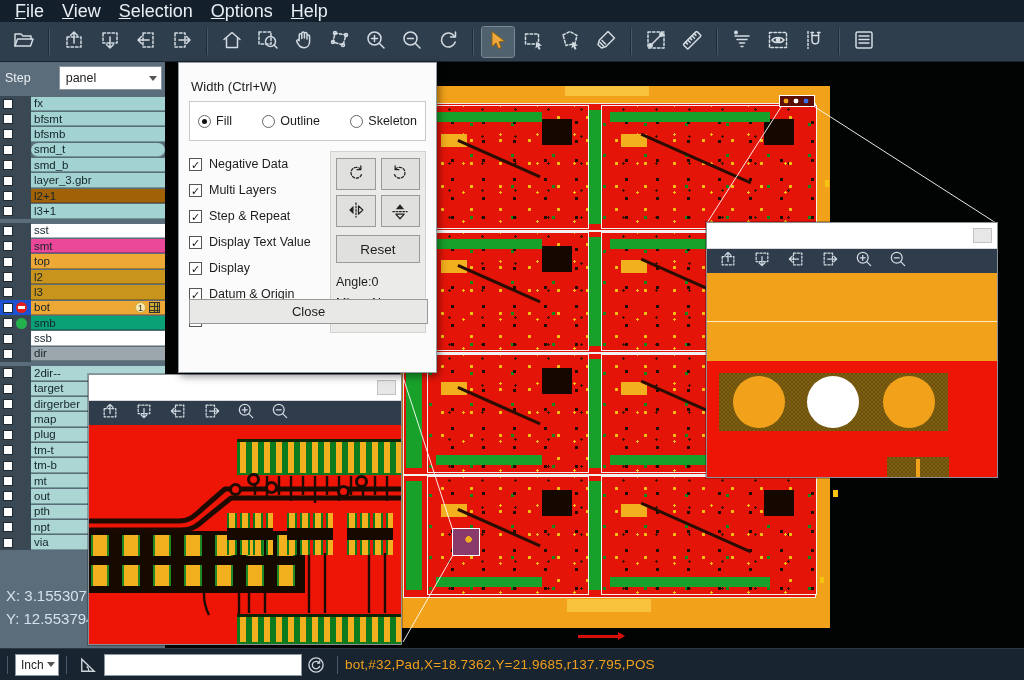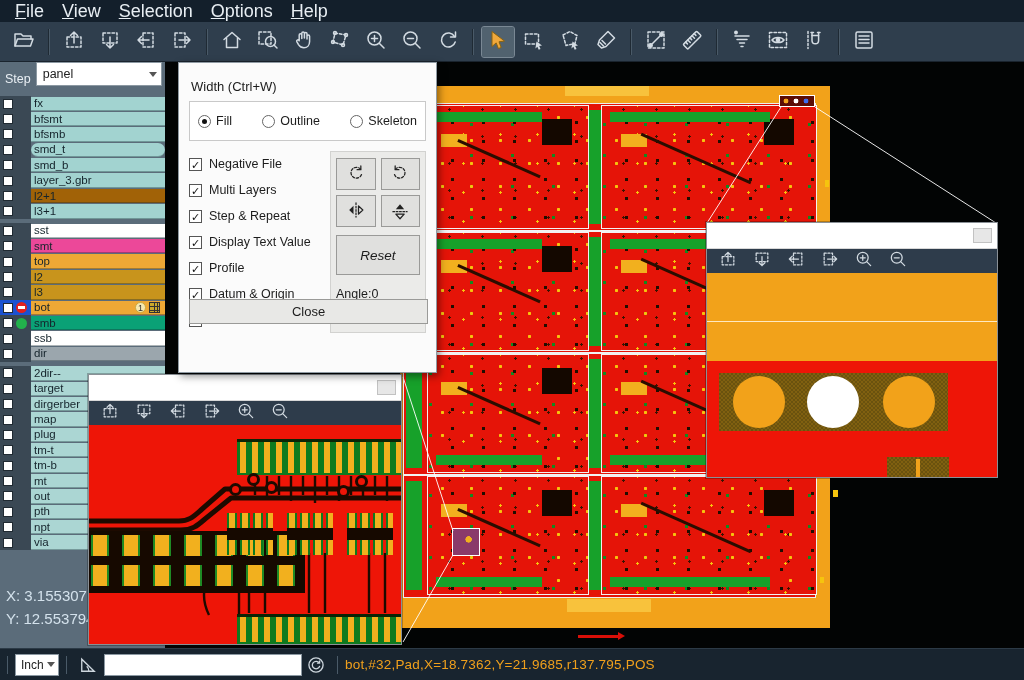--- a/index.html
+++ b/index.html
@@ -14,21 +14,21 @@
 
   
   .toolbar{position:absolute;left:0;top:22px;width:1024px;height:40px;background:#2f3e4d;display:flex;align-items:center;padding-left:6px;z-index:5;border-bottom:1px solid #1a242e;}
   .tb-btn{width:32px;height:30px;margin:0 2px;display:flex;align-items:center;justify-content:center;color:#d3dbe2;border-radius:2px;}
   .tb-btn.active{background:#51626f;outline:1px solid #7a8894;}
   .tb-btn svg{width:24px;height:24px;}
   .tb-sep{width:1px;height:26px;background:#55657300;border-left:1px solid #1f2a34;border-right:1px solid #45566400;margin:0 6px;background:#4a5a68;}
 
   
   .sidebar{position:absolute;left:0;top:62px;width:165px;height:586px;background:#5b6c7a;z-index:2;}
-  .step-row{display:flex;align-items:flex-end;height:32px;padding:8px 3px;}
+  .step-row{display:flex;align-items:center;height:32px;padding:16px 3px;gap:23px;}
   .step-label{color:#e9eff4;font-size:12.5px;margin:0 5px 0 2px;}
   .step-select{flex:1;height:24px;background:#fff;border:1px solid #8b98a2;display:flex;align-items:center;justify-content:space-between;padding:0 4px 0 6px;font-size:12.5px;color:#222;}
   .chev{width:0;height:0;border-left:4px solid transparent;border-right:4px solid transparent;border-top:5px solid #555;}
   .layer-rows{position:absolute;left:0;top:34px;width:165px;}
   .layer-group{margin-bottom:4px;}
   .layer-row{display:flex;align-items:center;height:15.4px;margin-bottom:0;}
   .lr-left{width:31px;height:15.4px;background:#3a4854;display:flex;align-items:center;flex:none;}
   .lr-left.sel{background:#1b52d1;}
   .lr-check{width:10px;height:10px;background:#fff;border:1px solid #202a32;margin-left:3px;flex:none;}
   .lr-dot{width:11px;height:11px;border-radius:50%;margin-left:3px;flex:none;position:relative;}
@@ -113,21 +113,21 @@
   .radio .rb{width:13px;height:13px;border:1px solid #666;border-radius:50%;margin-right:5px;position:relative;background:#fff;flex:none;}
   .radio .rb.on::after{content:"";position:absolute;left:3px;top:3px;width:5px;height:5px;border-radius:50%;background:#111;}
   .dlg-cols{display:flex;}
   .chk-list{flex:1;}
   .chk-row{display:flex;align-items:center;height:26px;font-size:12.5px;}
   .cb{width:13px;height:13px;border:1px solid #555;background:#fff;margin-right:7px;font-size:11px;line-height:12px;text-align:center;color:#111;flex:none;}
   .tools-panel{width:96px;background:#ebebe9;border:1px solid #d2d2d0;padding:6px 5px;flex:none;}
   .tp-grid{display:grid;grid-template-columns:1fr 1fr;gap:5px;}
   .tp-btn{height:32px;background:#e0e0de;border:1px solid #9a9a98;display:flex;align-items:center;justify-content:center;color:#222;}
   .tp-btn svg{width:20px;height:20px;}
-  .reset-btn{margin-top:8px;width:100%;height:40px;background:#e0e0de;border:1px solid #9a9a98;font-size:13.5px;display:flex;align-items:center;justify-content:center;font-style:italic;}
+  .reset-btn{margin-top:8px;width:100%;height:28px;background:#e0e0de;border:1px solid #9a9a98;font-size:13.5px;display:flex;align-items:center;justify-content:center;}
   .tp-text{margin-top:9px;font-size:12.5px;line-height:21px;}
   .close-btn{position:absolute;left:10px;bottom:9px;width:239px;height:25px;background:#e8e8e6;border:1px solid #9a9a98;font-size:13px;display:flex;align-items:center;justify-content:center;}
 
   
   .statusbar{position:absolute;left:0;bottom:0;width:1024px;height:32px;background:#18242f;display:flex;align-items:center;z-index:5;border-top:1px solid #2c3a46;}
   .sb-sep{width:1px;height:18px;background:#4a5a68;margin:0 7px;}
   .unit-select{width:44px;height:22px;background:#fff;border:1px solid #8b98a2;display:flex;align-items:center;justify-content:space-between;padding:0 3px 0 5px;font-size:12px;color:#222;}
   .sb-icon{color:#cdd6dd;width:20px;height:20px;margin:0 4px;}
   .cmd-input{width:198px;height:22px;border:1px solid #8b98a2;background:#fff;font-size:12px;padding:0 4px;color:#222;margin-left:2px;}
   .sb-info{color:#f0a01c;font-size:13.5px;letter-spacing:.2px;white-space:nowrap;}
@@ -735,37 +735,37 @@
           </div>
           <div class="radio">
             <span class="rb"></span>
             <span>Skeleton</span>
           </div>
         </div>
       <div class="dlg-cols">
         <div class="chk-list" id="chk-list">
             <div class="chk-row">
               <span class="cb">✓</span>
-              <span>Negative File</span>
+              <span>Negative Data</span>
             </div>
             <div class="chk-row">
               <span class="cb">✓</span>
               <span>Multi Layers</span>
             </div>
             <div class="chk-row">
               <span class="cb">✓</span>
               <span>Step &amp; Repeat</span>
             </div>
             <div class="chk-row">
               <span class="cb">✓</span>
               <span>Display Text Value</span>
             </div>
             <div class="chk-row">
               <span class="cb">✓</span>
-              <span>Profile</span>
+              <span>Display</span>
             </div>
             <div class="chk-row">
               <span class="cb">✓</span>
               <span>Datum &amp; Origin</span>
             </div>
             <div class="chk-row">
               <span class="cb"></span>
               <span>Fullscreen Cursor</span>
             </div>
           </div>

